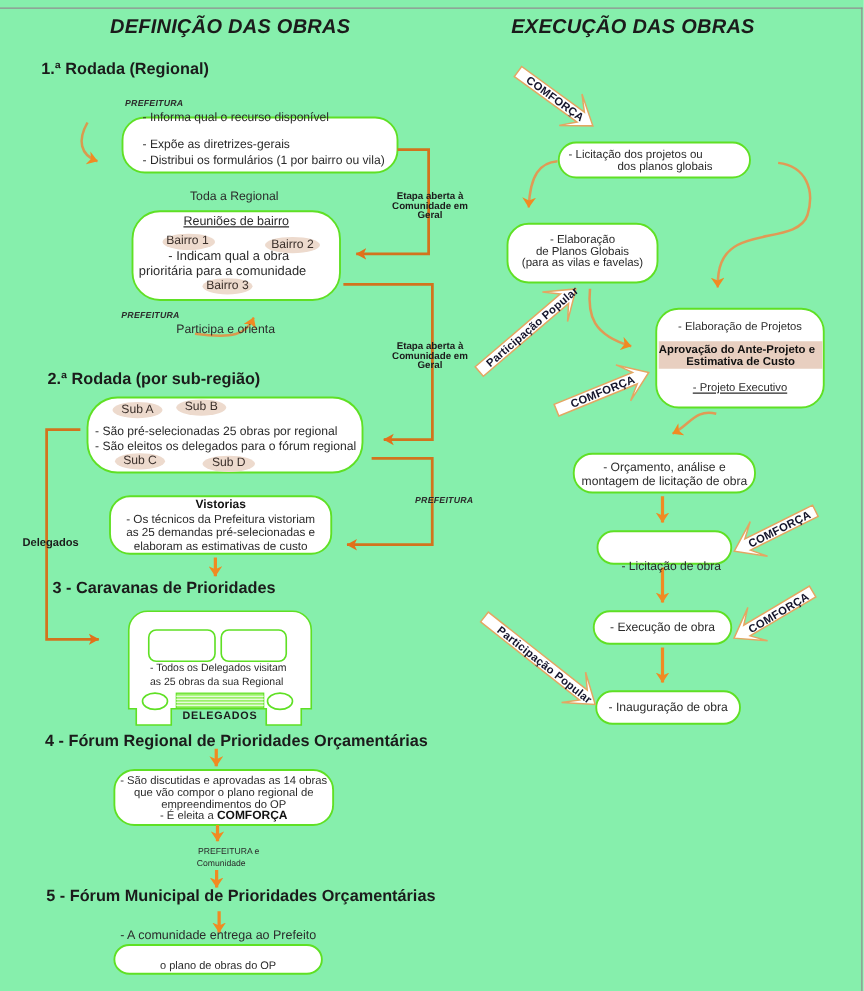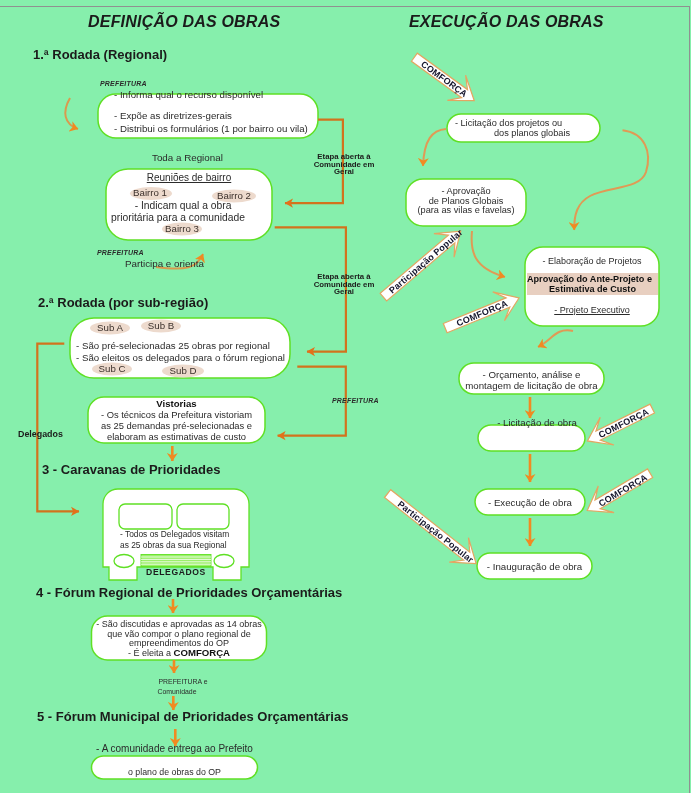--- a/index.html
+++ b/index.html
@@ -136,21 +136,21 @@
 
     <div class="sec" style="left:33px;top:47px;">1.ª Rodada (Regional)</div>
     <div class="sec" style="left:38px;top:295px;">2.ª Rodada (por sub-região)</div>
     <div class="sec" style="left:42px;top:462px;">3 - Caravanas de Prioridades</div>
     <div class="sec" style="left:36px;top:585px;">4 - Fórum Regional de Prioridades Orçamentárias</div>
     <div class="sec" style="left:37px;top:709px;">5 - Fórum Municipal de Prioridades Orçamentárias</div>
 
     <div class="capi" style="left:100px;top:80px;">PREFEITURA</div>
     <div class="cap" style="left:152px;top:152px;">Toda a Regional</div>
     <div class="capi" style="left:97px;top:249px;">PREFEITURA</div>
-    <div class="cap" style="left:97px;top:258px;padding-left:28px;">Participa e orienta</div>
+    <div class="cap" style="left:113px;top:258px;padding-left:28px;">Participa e orienta</div>
     <div class="capb" style="left:18px;top:430px;font-size:8.9px;">Delegados</div>
 
     <div class="bt btl" style="left:114px;top:89px;">- Informa qual o recurso disponível</div>
     <div class="bt btl" style="left:114px;top:110px;">- Expõe as diretrizes-gerais</div>
     <div class="bt btl" style="left:114px;top:123px;">- Distribui os formulários (1 por bairro ou vila)</div>
 
     <div class="bt" style="left:106px;top:171px;width:166px;text-decoration:underline;font-size:10px;">Reuniões de bairro</div>
     <div class="tagtxt" style="left:127px;top:187px;width:46px;">Bairro 1</div>
     <div class="tagtxt" style="left:211px;top:190px;width:46px;">Bairro 2</div>
     <div class="bt" style="left:100px;top:199px;width:166px;font-size:10.3px;">- Indicam qual a obra</div>
@@ -182,33 +182,33 @@
 
     <div class="cap" style="left:138px;top:678px;width:90px;font-size:6.9px;">PREFEITURA e</div>
     <div class="cap" style="left:132px;top:688px;width:90px;font-size:6.9px;">Comunidade</div>
 
     <div class="bt" style="left:91.5px;top:742px;width:166px;font-size:10px;">- A comunidade entrega ao Prefeito</div>
     <div class="bt" style="left:91.5px;top:766.5px;width:166px;font-size:8.8px;">o plano de obras do OP</div>
 
     <div class="bt" style="left:447px;top:117px;width:123px;font-size:9.2px;">- Licitação dos projetos ou</div>
     <div class="bt" style="left:447px;top:127px;width:170px;font-size:9.2px;">dos planos globais</div>
 
-    <div class="bt" style="left:405px;top:185px;width:122px;font-size:9.2px;">- Aprovação</div>
+    <div class="bt" style="left:405px;top:185px;width:122px;font-size:9.2px;">- Elaboração</div>
     <div class="bt" style="left:405px;top:194.5px;width:122px;font-size:9.2px;">de Planos Globais</div>
     <div class="bt" style="left:405px;top:204px;width:122px;font-size:9.2px;">(para as vilas e favelas)</div>
 
     <div class="bt" style="left:525px;top:256px;width:134px;font-size:9px;">- Elaboração de Projetos</div>
     <div class="hl" style="left:527px;top:274px;width:109px;font-size:9.1px;">Aprovação do Ante-Projeto e</div>
     <div class="hl" style="left:527px;top:284px;width:131px;font-size:9.1px;">Estimativa de Custo</div>
     <div class="bt" style="left:525px;top:305px;width:134px;font-size:9px;text-decoration:underline;">- Projeto Executivo</div>
 
     <div class="bt" style="left:459px;top:369px;width:145px;">- Orçamento, análise e</div>
     <div class="bt" style="left:459px;top:380px;width:145px;">montagem de licitação de obra</div>
 
-    <div class="bt" style="left:478px;top:417px;width:118px;">- Licitação de obra</div>
+    <div class="bt" style="left:478px;top:448px;width:118px;">- Licitação de obra</div>
     <div class="bt" style="left:475px;top:497px;width:110px;">- Execução de obra</div>
     <div class="bt" style="left:477px;top:561px;width:115px;">- Inauguração de obra</div>
 
     <div class="capb" style="left:311px;top:153px;width:66px;">
       <div>Etapa aberta à</div>
       <div>Comunidade em</div>
       <div>Geral</div>
     </div>
     <div class="capb" style="left:311px;top:273px;width:66px;">
       <div>Etapa aberta à</div>

